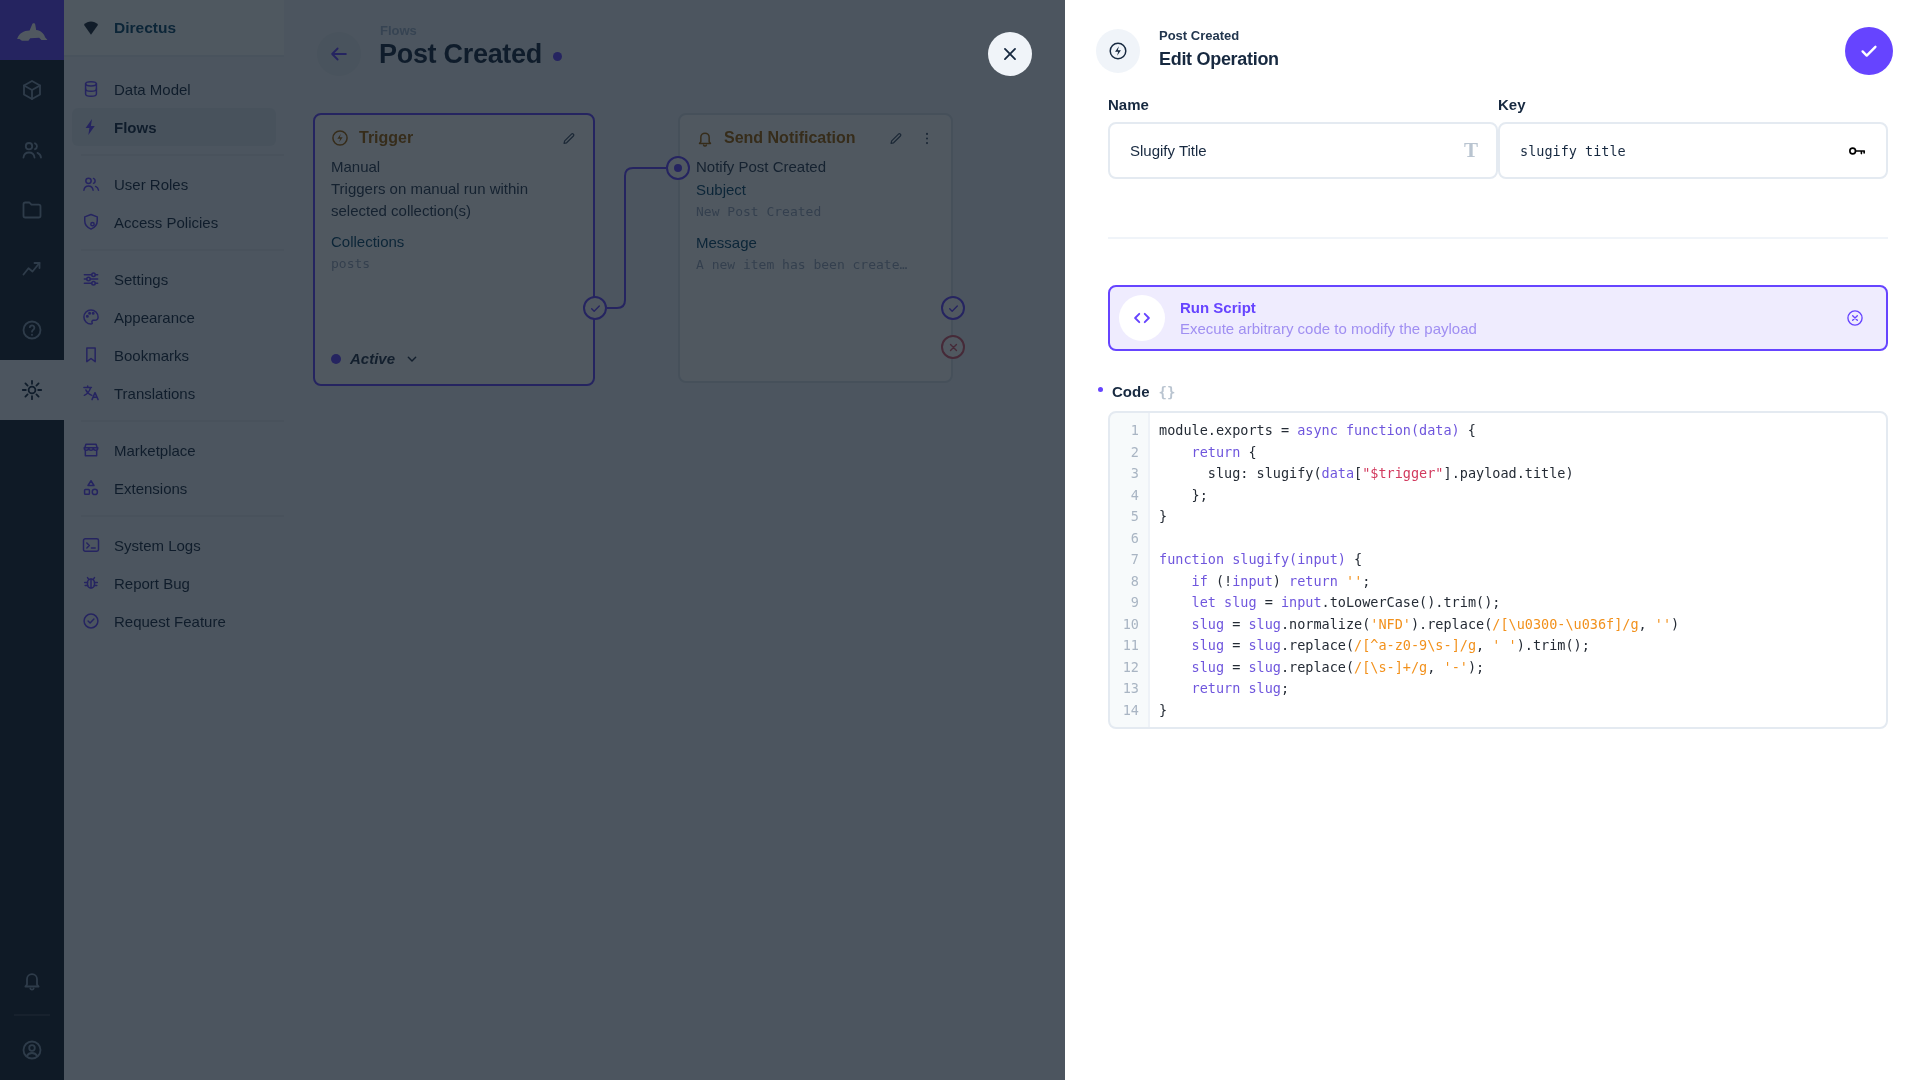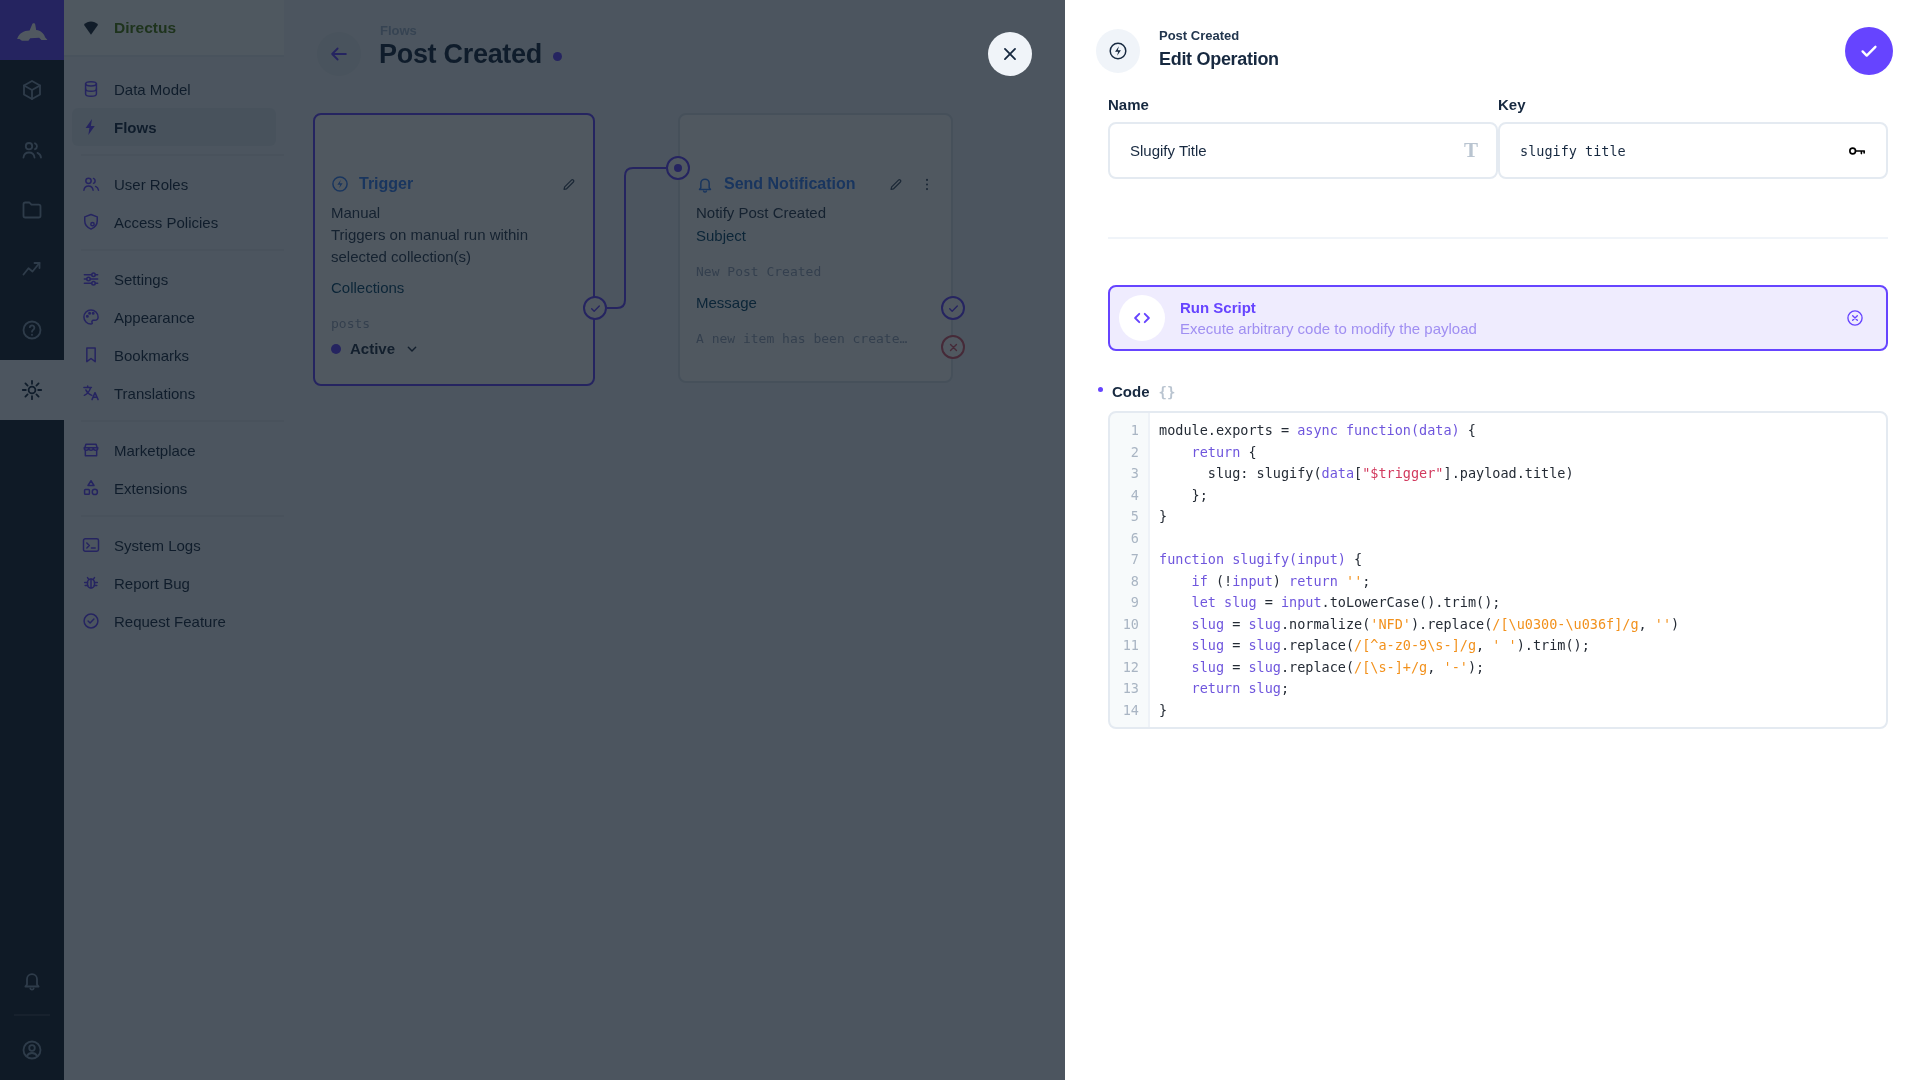--- a/index.html
+++ b/index.html
@@ -13,52 +13,52 @@
   .logo{width:64px;height:60px;background:#6644ff;display:flex;align-items:center;justify-content:center;}
   .mod-btn{width:64px;height:60px;display:flex;align-items:center;justify-content:center;color:#8699b0;cursor:pointer;}
   .mod-btn .ic{width:24px;height:24px;}
   .mod-btn.active{background:#f0f4f9;color:#172940;}
   .mod-spacer{flex:1;}
   .mod-divider{height:2px;background:rgba(255,255,255,.12);margin:4px 14px;}
 
   
   .nav{position:absolute;left:64px;top:0;width:220px;height:1080px;background:#f0f4f9;z-index:1;}
   .nav-header{height:57px;background:#fbfdfe;border-bottom:2px solid #e7edf3;display:flex;align-items:center;
-    padding:0 17px;gap:13px;color:#4d7c0f;font-size:15.5px;font-weight:600;}
+    padding:0 17px;gap:13px;color:#0c4a6e;font-size:15.5px;font-weight:600;}
   .nav-header .ic{width:22px;height:22px;color:#1d2a39;}
   .nav-list{padding-top:13px;}
   .nav-item{height:38px;margin:0 8px;padding:0 9px;border-radius:6px;display:flex;align-items:center;gap:13px;
     color:#172940;font-size:15px;font-weight:500;cursor:pointer;}
   .nav-item .ic{width:20px;height:20px;color:#6644ff;flex:0 0 20px;}
   .nav-item.active{background:#e2e9f1;font-weight:600;}
   .nav-divider{height:2px;background:#e4eaf1;margin:8px 0 9px 17px;}
 
   
   .canvas{position:absolute;left:284px;top:0;right:0;bottom:0;background:#f0f4f9;z-index:1;}
   .back-btn{position:absolute;left:33px;top:32px;width:44px;height:44px;border-radius:50%;background:#e5ebf2;
     color:#6644ff;display:flex;align-items:center;justify-content:center;cursor:pointer;}
   .back-btn .ic{width:22px;height:22px;stroke-width:2;}
   .crumb{position:absolute;left:96px;top:23px;font-size:13px;font-weight:700;color:#a2b5cd;}
   .flow-title{position:absolute;left:95px;top:39px;font-size:27px;font-weight:800;color:#172940;
     display:flex;align-items:center;gap:11px;letter-spacing:-.3px;}
   .flow-title .dot{width:9px;height:9px;border-radius:50%;background:#6644ff;margin-top:4px;}
 
   .flow-panel{position:absolute;background:#fff;border:2px solid #d9e0ea;border-radius:8px;cursor:pointer;}
   .flow-panel.selected{border-color:#6644ff;}
-  .fp-head{display:flex;align-items:center;gap:9px;padding:13px 14px 4px 15px;color:#3b82f6;
-    font-size:16px;font-weight:700;margin-top:46px;}
+  .fp-head{display:flex;align-items:center;gap:9px;padding:13px 14px 4px 15px;color:#a16207;
+    font-size:16px;font-weight:700;}
   .fp-head .ic{width:20px;height:20px;flex:0 0 20px;}
   .fp-actions{margin-left:auto;display:flex;gap:11px;color:#44546a;align-items:center;}
   .fp-actions .ic{width:17px;height:17px;cursor:pointer;}
   .fp-body{padding:4px 16px 0;font-size:15px;color:#2c3d53;line-height:22px;}
   .fp-lbl{font-weight:400;color:#0c4a6e;margin-top:9px;}
-  .fp-mono{font-family:"DejaVu Sans Mono",monospace;font-size:13px;color:#9aa7bd;margin-top:14px;
+  .fp-mono{font-family:"DejaVu Sans Mono",monospace;font-size:13px;color:#9aa7bd;margin-top:0;
     white-space:nowrap;overflow:hidden;text-overflow:ellipsis;}
-  .fp-foot{position:absolute;left:16px;bottom:27px;display:flex;align-items:center;gap:9px;
-    font-size:15px;font-weight:600;color:#24344a;cursor:pointer;}
+  .fp-foot{position:absolute;left:16px;bottom:17px;display:flex;align-items:center;gap:9px;
+    font-size:15px;font-weight:600;color:#24344a;cursor:pointer;font-style:italic;}
   .fp-foot .ic{width:16px;height:16px;stroke-width:2.2;}
   .status-dot{width:10px;height:10px;border-radius:50%;background:#6644ff;}
 
   .wire{position:absolute;left:0;top:0;pointer-events:none;}
   .connector{position:absolute;width:24px;height:24px;border-radius:50%;background:#fff;border:2px solid #6644ff;
     color:#6644ff;display:flex;align-items:center;justify-content:center;}
   .connector .ic{width:13px;height:13px;stroke-width:2.6;}
   .connector .pin{width:8px;height:8px;border-radius:50%;background:#6644ff;}
   .connector.reject{border-color:#d8596f;color:#d8596f;}
 

